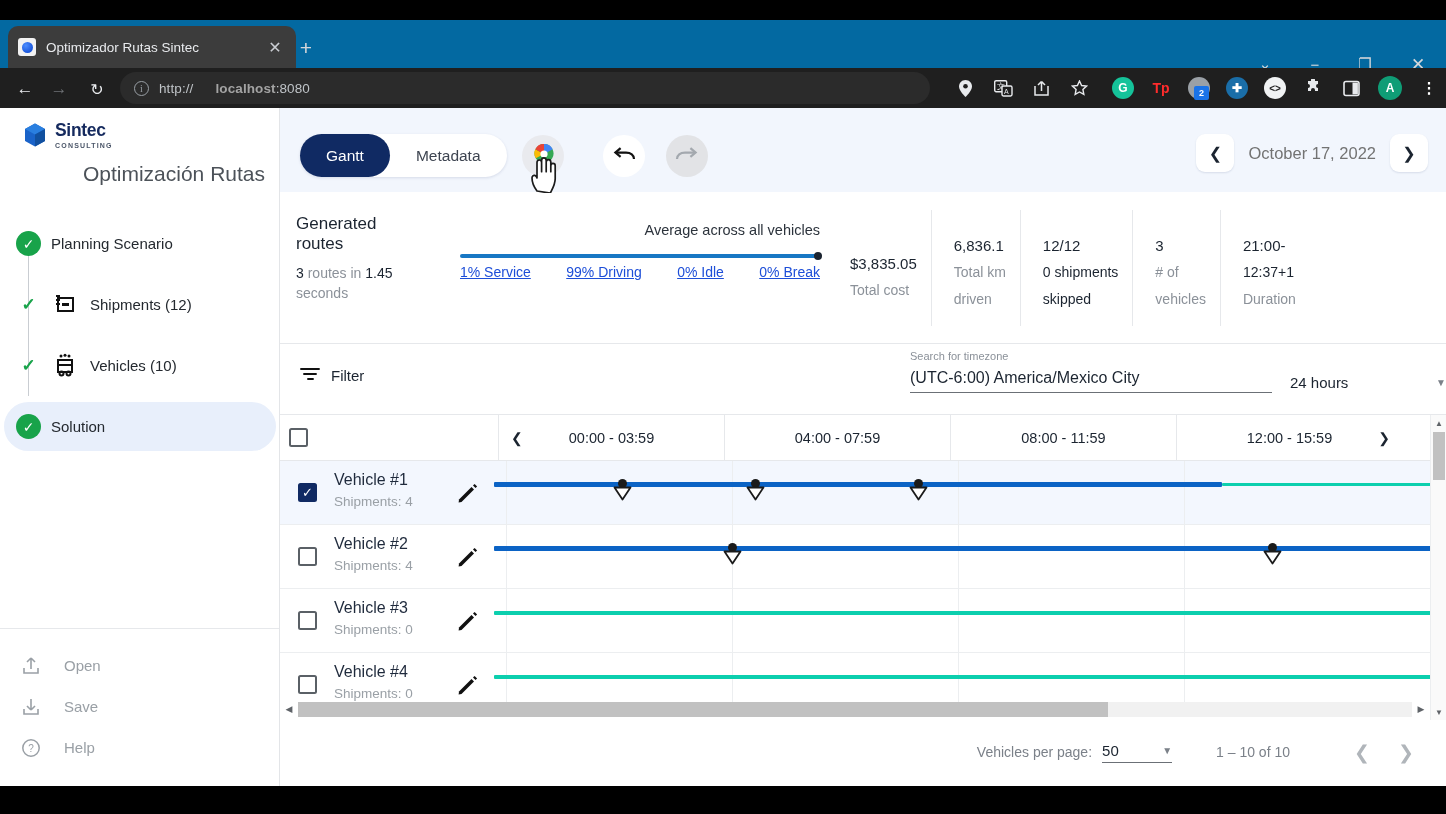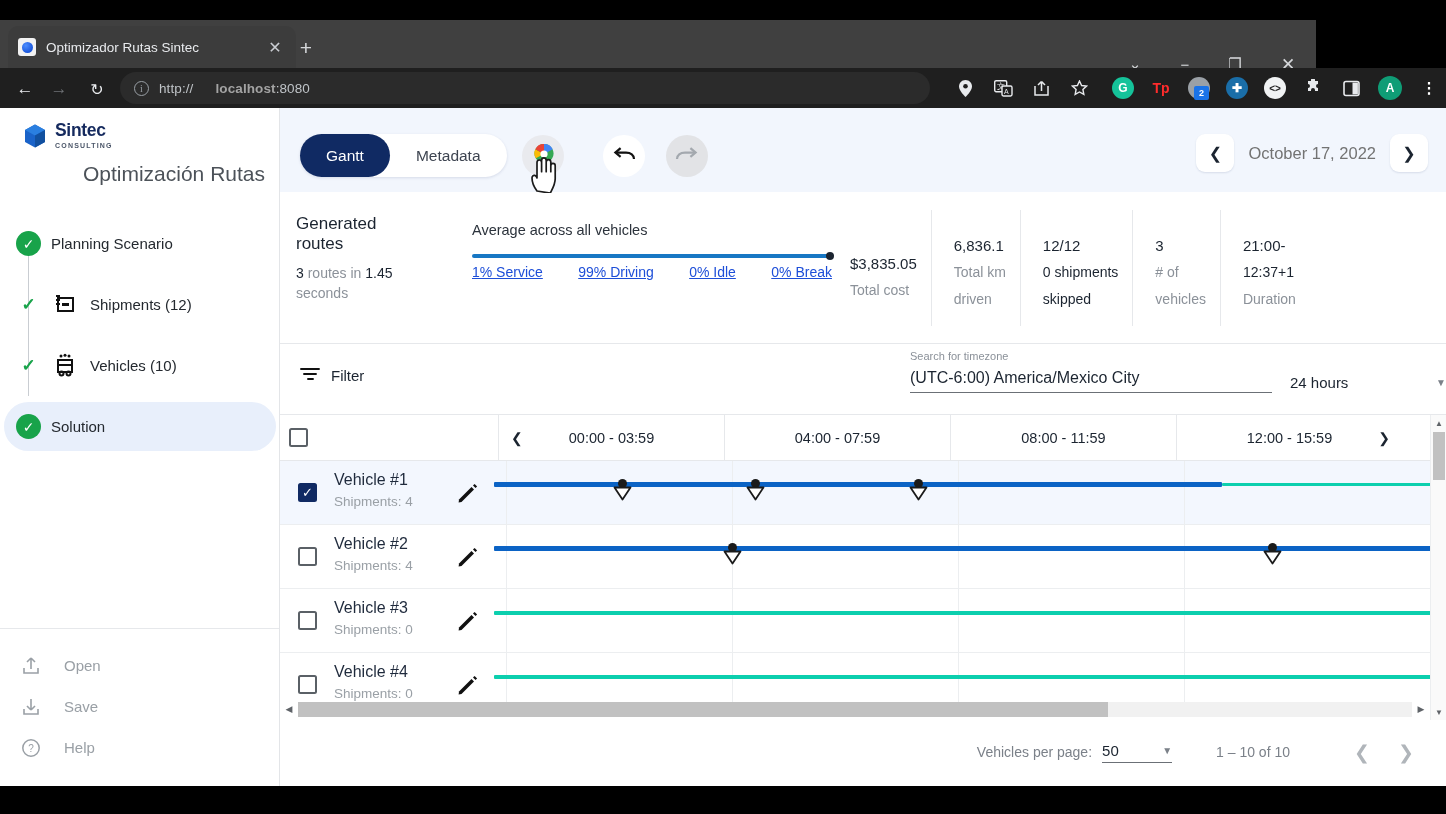--- a/index.html
+++ b/index.html
@@ -7,22 +7,22 @@
     width: 1446px; height: 814px;
     font-family: "Liberation Sans", sans-serif;
     overflow: hidden;
     background: #000;
   }
   #root { position: relative; width: 1446px; height: 814px; background:#000; }
 
   
   .chrome-top { position:absolute; left:0; top:0; width:1446px; height:20px; background:#000; }
   .tabstrip {
-    position:absolute; left:0; top:20px; width:1316px; height:48px;
-    background:#404040;
+    position:absolute; left:0; top:20px; width:1446px; height:48px;
+    background:#0369a1;
   }
   .tab {
     position:absolute; left:8px; top:6px; width:288px; height:42px;
     background:#3c3c3c; border-radius:10px 10px 0 0;
     display:flex; align-items:center; padding:0 10px; gap:10px;
   }
   .tab-favicon {
     width:18px; height:18px; border-radius:3px; background:#f2f2f2;
     display:flex; align-items:center; justify-content:center; flex:0 0 auto;
   }
@@ -61,21 +61,21 @@
                align-items:center; gap:16px; }
   .ei { width:22px; height:22px; border-radius:50%; display:flex; align-items:center;
         justify-content:center; font-size:12px; font-weight:700; color:#fff; position:relative;}
 
   
   .page { position:absolute; left:0; top:108px; width:1446px; height:678px; background:#fff; }
 
   
   .sidebar { position:absolute; left:0; top:0; width:280px; height:678px;
              background:#fff; border-right:1px solid #e3e5e8; }
-  .brand { position:absolute; left:22px; top:14px; display:flex; align-items:flex-end; gap:7px;}
+  .brand { position:absolute; left:22px; top:14px; display:flex; align-items:flex-start; gap:7px;}
   .brand-hex { width:26px; height:26px; position:relative; }
   .brand-txt { display:flex; flex-direction:column; line-height:1; }
   .brand-txt .b1 { font-size:17.5px; font-weight:700; color:#152a5e; letter-spacing:-.3px;}
   .brand-txt .b2 { font-size:7px; font-weight:600; color:#4a5568; letter-spacing:1.2px; margin-top:2px;}
   .app-title { position:absolute; left:0; top:54px; width:280px; text-align:right;
                padding-right:15px; font-size:21px; color:#4c5259; font-weight:400; }
 
   .steps { position:absolute; left:0; top:105px; width:280px; }
   .step { position:relative; height:61px; display:flex; align-items:center; }
   .step .dot { position:absolute; left:16px; width:25px; height:25px; border-radius:50%;
@@ -122,21 +122,21 @@
            color:#1b2430; box-shadow:0 1px 2px rgba(20,40,90,.12); }
   .dntext { font-size:16.5px; color:#737373; padding:0 10px; }
 
   
   .stats { position:absolute; left:0; top:84px; width:1166px; height:152px;
            background:#fff; border-bottom:1px solid #e6e8eb; }
   .gen { position:absolute; left:16px; top:22px; width:122px; }
   .gen .g1 { font-size:17px; color:#1b2430; line-height:1.18; }
   .gen .g2 { font-size:14px; color:#8b9199; line-height:1.45; margin-top:9px; }
   .gen .g2 b { color:#1b2430; font-weight:400; }
-  .avg { position:absolute; left:192px; top:30px; width:360px; }
+  .avg { position:absolute; left:180px; top:30px; width:360px;text-align:right; }
   .avg .atitle { font-size:14.5px; color:#2c333c; }
   .avg .abar { height:4px; border-radius:3px; background:#1777c4; margin:16px 0 6px;
                position:relative; }
   .avg .abar::after{ content:''; position:absolute; right:-2px; top:-2px; width:8px; height:8px;
                border-radius:50%; background:#1b2430; }
   .avg .alegend { display:flex; justify-content:space-between; font-size:14px; color:#1d4ed8;text-decoration:underline; }
   .kpis { position:absolute; left:548px; top:18px; right:0; height:116px; display:flex; }
   .kpi { padding:0 14px 0 22px; border-left:1px solid #e6e8eb; }
   .kpi.first { border-left:none; }
   .kpi .kv { font-size:15px; color:#1b2430; line-height:1.8; }

